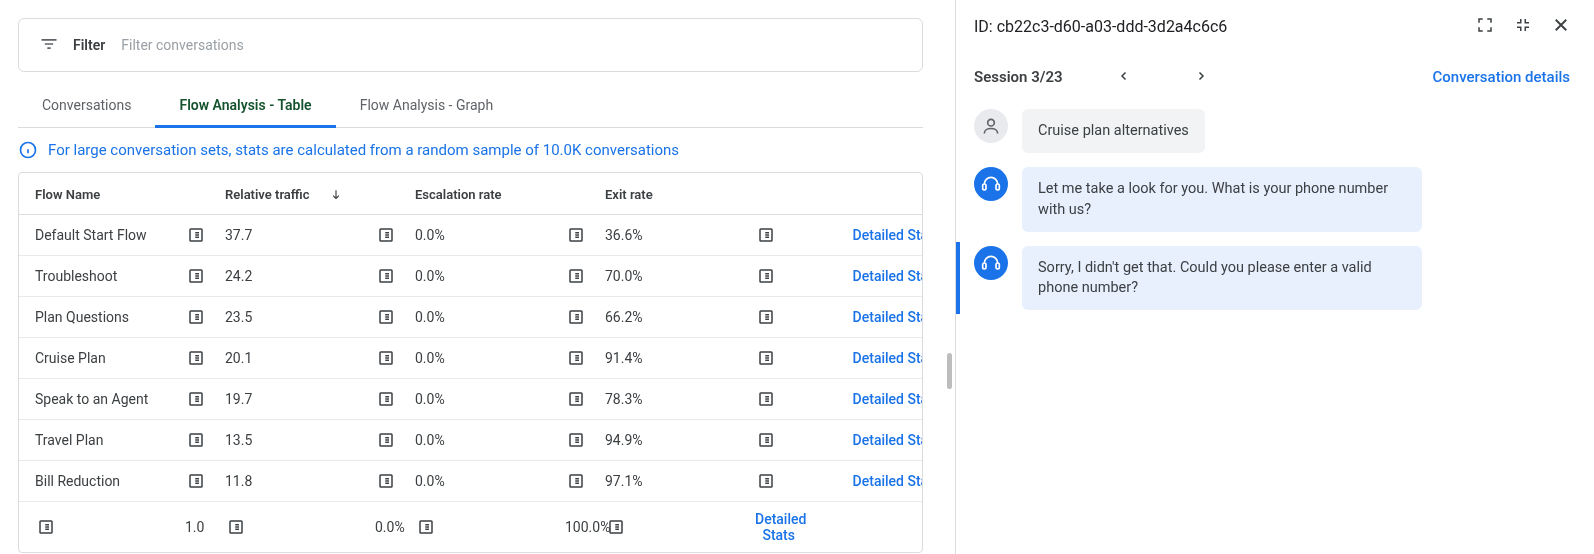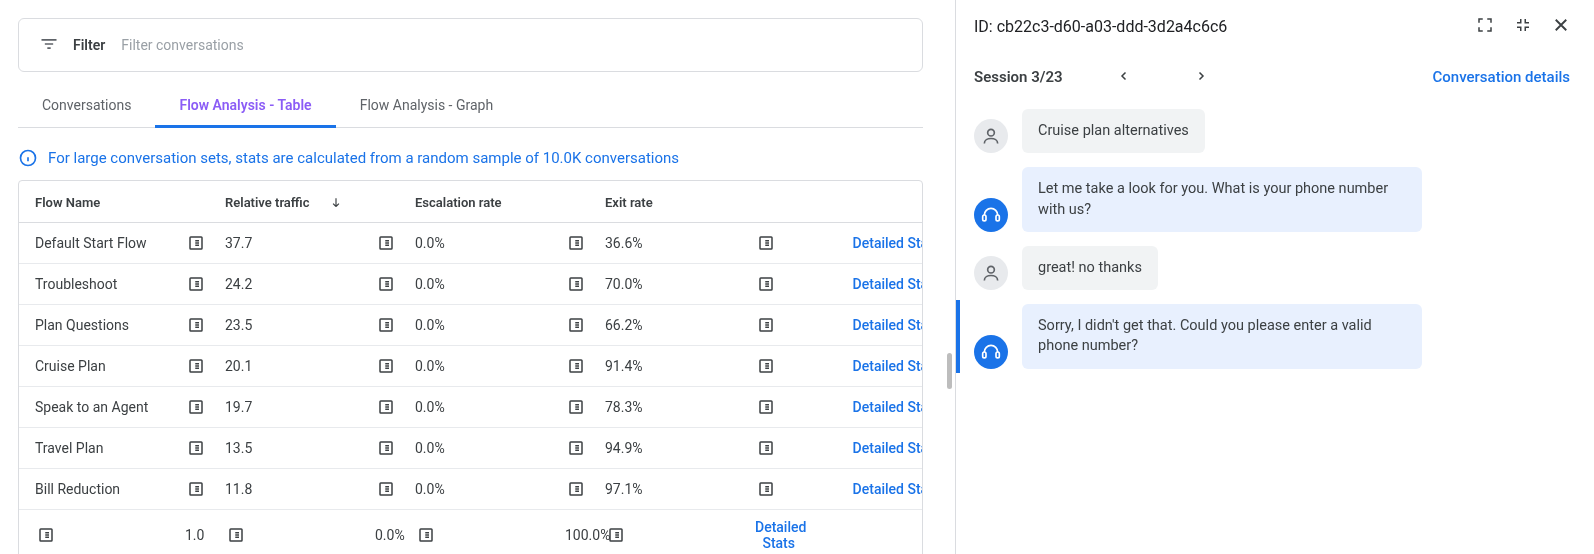--- a/index.html
+++ b/index.html
@@ -55,23 +55,23 @@
   .tabs { display: flex; margin-top: 10px; width: 905px; border-bottom: 1px solid #dadce0;}
   .tab {
     padding: 14px 24px 12px;
     color: #5f6368;
     cursor: pointer;
     font-size: 14px;
     border-bottom: 3px solid transparent;
     position: relative;
     top: 1px;
   }
-  .tab.active { color: #8b5cf6; font-weight: 600; border-bottom-color: #1a73e8; }
+  .tab.active { color: #14532d; font-weight: 600; border-bottom-color: #1a73e8; }
   
-  .notice { display: flex; align-items: center; color: #1a73e8; margin: 20px 0 12px; font-size: 15px;}
+  .notice { display: flex; align-items: center; color: #1a73e8; margin: 12px 0 12px; font-size: 15px;}
   .notice svg { margin-right: 10px; flex-shrink:0;}
   
   .tbl {
     border: 1px solid #dadce0;
     border-radius: 4px;
     width: 905px;
     overflow: hidden;
   }
   .thead, .trow {
     display: grid;
@@ -106,21 +106,21 @@
   .session-row {
     display: flex; align-items: center; justify-content: space-between;
     margin-top: 28px;
   }
   .session-nav { display: flex; align-items: center; gap: 25px;}
   .session-nav .label { font-weight: 600; color:#3c4043; font-size:15px; margin-right: 10px;}
   .session-nav .chev { padding: 4px 20px; cursor:pointer;}
   .conv-link { color:#1a73e8; font-weight:500; font-size:15px; cursor:pointer;}
   
   .messages { margin-top: 20px; }
-  .msg { display:flex; gap:14px; margin-bottom: 14px; align-items:flex-end; position: relative; padding-left: 0;}
+  .msg { display:flex; gap:14px; margin-bottom: 14px; align-items:flex-start; position: relative; padding-left: 0;}
   .avatar {
     width: 34px; height: 34px; border-radius: 50%;
     display:flex; align-items:center; justify-content:center;
     flex-shrink: 0;
   }
   .avatar.user { background:#e8eaed; }
   .avatar.agent { background:#1a73e8; }
   .bubble {
     padding: 12px 16px; border-radius: 6px; max-width: 400px; font-size: 14.5px; line-height: 1.4;
     color:#3c4043;
@@ -643,29 +643,20 @@
       <div class="msg">
         <div class="avatar agent">
           <svg width="20" height="20" viewBox="0 0 24 24" fill="none" stroke="#fff" stroke-width="2">
             <path d="M4 12a8 8 0 0116 0"></path>
             <rect x="2" y="12" width="4" height="7" rx="2"></rect>
             <rect x="18" y="12" width="4" height="7" rx="2"></rect>
           </svg>
         </div>
         <div class="bubble agent">Let me take a look for you. What is your phone number with us?</div>
       </div>
-      <div class="msg">
-        <div class="avatar user">
-          <svg width="20" height="20" viewBox="0 0 24 24" fill="none" stroke="#5f6368" stroke-width="2">
-            <circle cx="12" cy="8" r="4"></circle>
-            <path d="M4 21c0-4 4-6 8-6s8 2 8 6"></path>
-          </svg>
-        </div>
-        <div class="bubble user">great! no thanks</div>
-      </div>
       <div class="msg highlighted">
         <div class="avatar agent">
           <svg width="20" height="20" viewBox="0 0 24 24" fill="none" stroke="#fff" stroke-width="2">
             <path d="M4 12a8 8 0 0116 0"></path>
             <rect x="2" y="12" width="4" height="7" rx="2"></rect>
             <rect x="18" y="12" width="4" height="7" rx="2"></rect>
           </svg>
         </div>
         <div class="bubble agent">Sorry, I didn't get that. Could you please enter a valid phone number?</div>
       </div>

